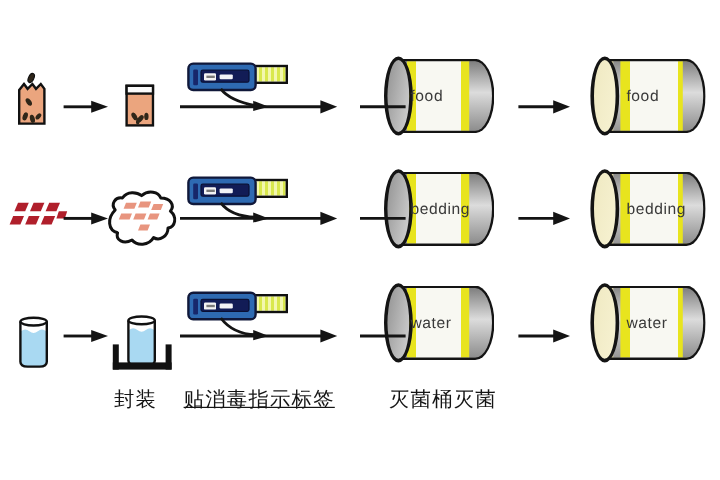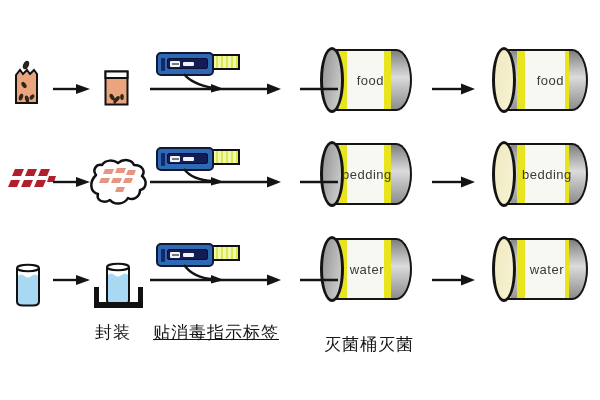--- a/index.html
+++ b/index.html
@@ -43,21 +43,21 @@
   .b-body.done{width:84px;
       background:
         linear-gradient(180deg,#ddd5a2,#fbf7dd 45%,#d8d09c) 0 0 / 7px 100% no-repeat,
         linear-gradient(180deg,#8a8a8a,#dedede 45%,#969696) 7px 0 / 6px 100% no-repeat,
         linear-gradient(180deg,#7f7f7f,#dcdcdc 45%,#8d8d8d) right 0 / 17px 100% no-repeat,
         linear-gradient(90deg,#cfc89a 0 13px,#e8e41e 13px 21px,#f8f8f2 21px 61px,#e8e41e 61px 69px,#c2c2c2 69px);}
   .b-face{position:absolute;left:0;top:2px;width:24px;height:66px;box-sizing:border-box;
           border:3px solid #141414;border-radius:50%;}
   .b-face.in{background:linear-gradient(100deg,#939393,#d2d2d2);}
   .b-face.done{background:linear-gradient(100deg,#efe9c2,#f7f2d2);}
-  .b-label{position:absolute;top:50%;transform:translateY(-50%);text-align:right;
+  .b-label{position:absolute;top:50%;transform:translateY(-50%);text-align:left;
            font-size:13px;color:#3a3a3a;letter-spacing:.5px;}
   .b-label.in{left:22px;right:34px;}
   .b-label.done{left:30px;right:26px;}
 
   
   .holder{position:absolute;left:94px;width:49px;height:21px;z-index:3;box-sizing:border-box;
           border-left:5px solid #111;border-right:5px solid #111;border-bottom:6px solid #111;}
 </style>
 </head>
 <body>
@@ -233,15 +233,15 @@
   </div>
 
   <div class="barrel" style="left:492px;top:234px;">
     <div class="b-body done"></div>
     <div class="b-face done"></div>
     <span class="b-label done">water</span>
   </div>
 
   <span class="caption" style="left:113px;">封装</span>
   <span class="caption" style="left:216px;text-decoration:underline;">贴消毒指示标签</span>
-  <span class="caption" style="left:369px;margin-top:12px;">灭菌桶灭菌</span>
+  <span class="caption" style="left:369px;">灭菌桶灭菌</span>
 
 </div>
 
 </body></html>

